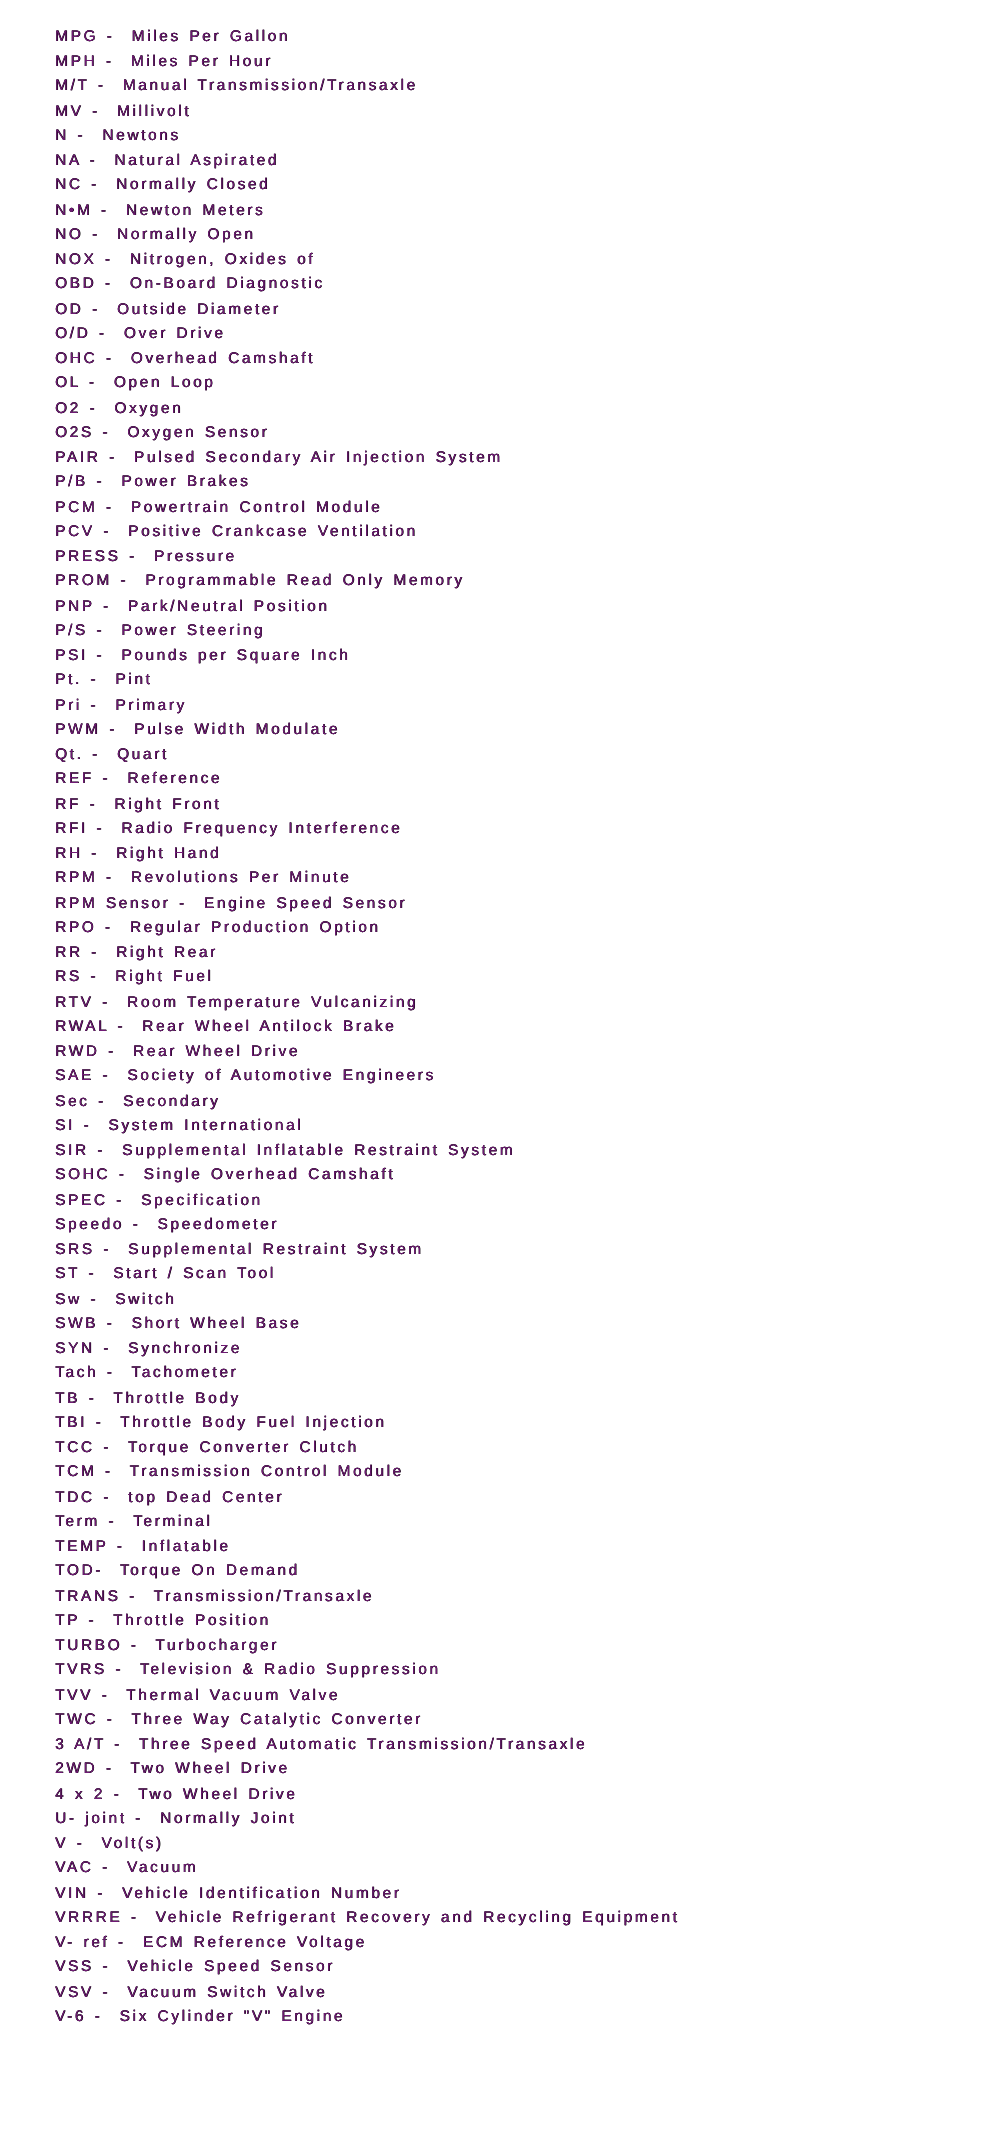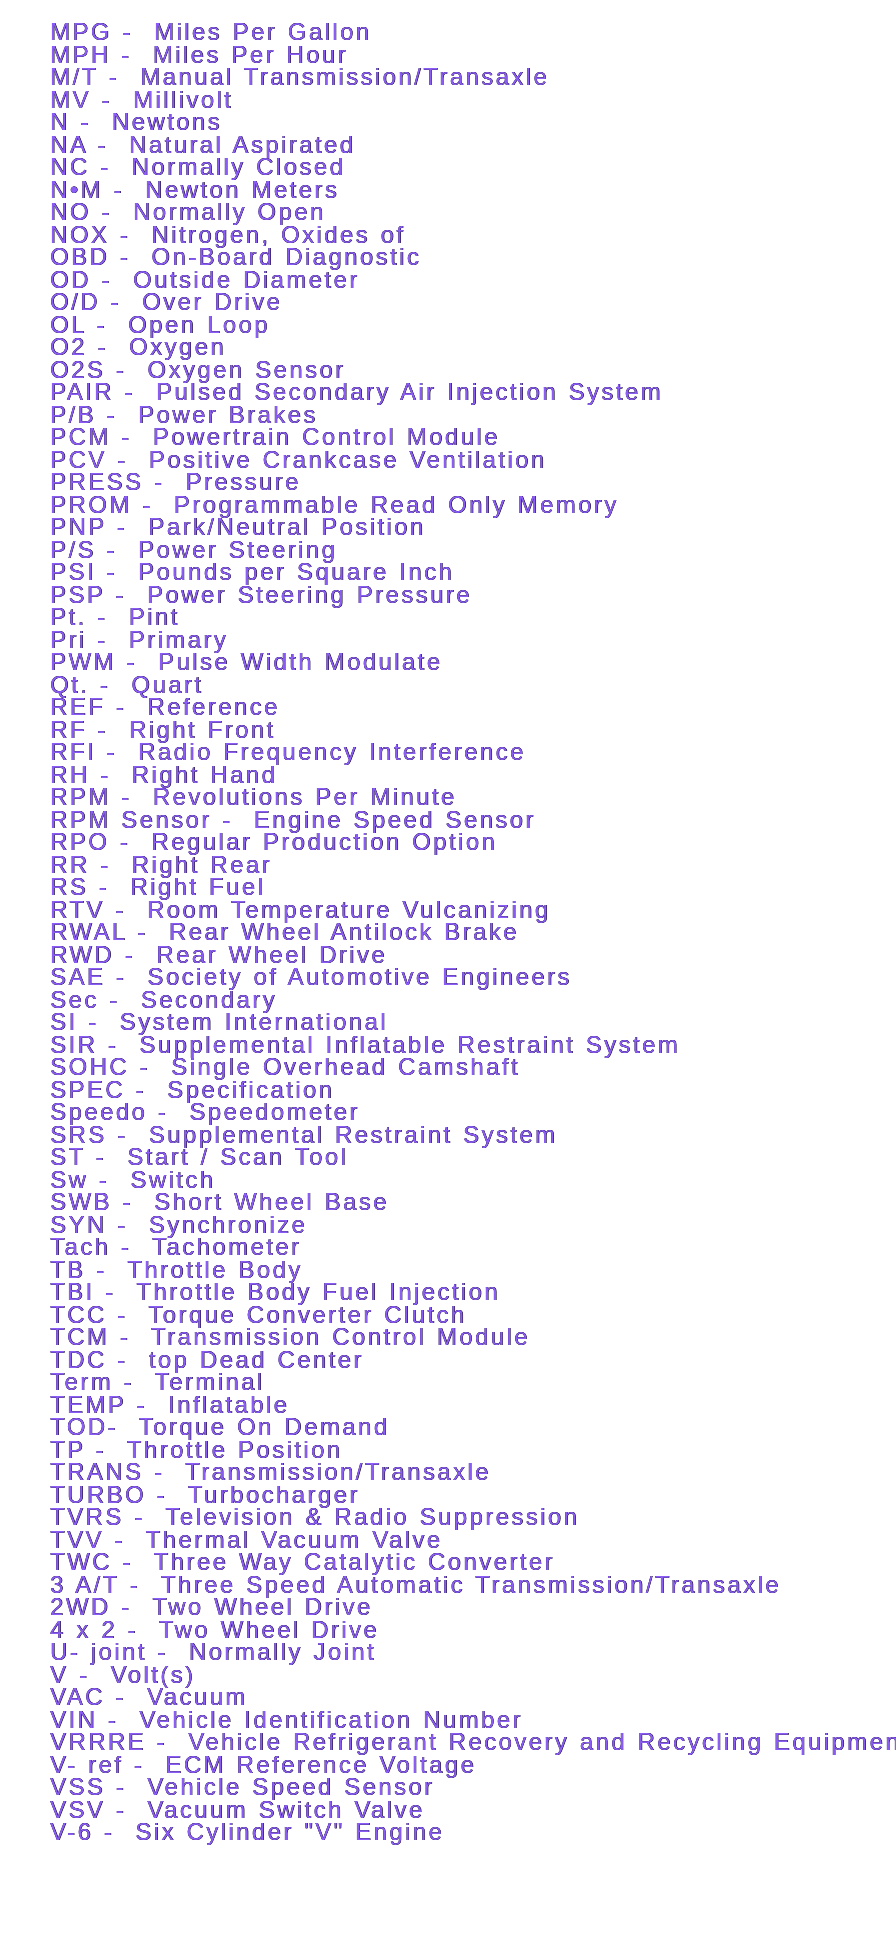--- a/index.html
+++ b/index.html
@@ -17,22 +17,22 @@
     position: relative;
     width: 896px;
     height: 1940px;
     background: #ffffff;
   }
   .glossary-list {
     position: absolute;
     top: 21px;
     left: 50px;
     right: 16px;
-    color: #8b5cf6;
-    font-size: 24px;
+    color: #701a75;
+    font-size: 14px;
     line-height: 22.5px;
     letter-spacing: 2.4px;
     word-spacing: 1.5px;
     
     text-shadow: 0 0 0.6px #000000, 0.4px 0 0 #000000;
   }
   .line {
     white-space: pre;
     height: 22.5px;
     overflow: visible;
@@ -49,33 +49,33 @@
       <div class="line"><span>MV</span><span> -  </span><span>Millivolt</span></div>
       <div class="line"><span>N</span><span> -  </span><span>Newtons</span></div>
       <div class="line"><span>NA</span><span> -  </span><span>Natural Aspirated</span></div>
       <div class="line"><span>NC</span><span> -  </span><span>Normally Closed</span></div>
       <div class="line"><span>N•M</span><span> -  </span><span>Newton Meters</span></div>
       <div class="line"><span>NO</span><span> -  </span><span>Normally Open</span></div>
       <div class="line"><span>NOX</span><span> -  </span><span>Nitrogen, Oxides of</span></div>
       <div class="line"><span>OBD</span><span> -  </span><span>On-Board Diagnostic</span></div>
       <div class="line"><span>OD</span><span> -  </span><span>Outside Diameter</span></div>
       <div class="line"><span>O/D</span><span> -  </span><span>Over Drive</span></div>
+      <div class="line"><span>OHC</span><span> -  </span><span>Overhead Camshaft</span></div>
       <div class="line"><span>OL</span><span> -  </span><span>Open Loop</span></div>
       <div class="line"><span>O2</span><span> -  </span><span>Oxygen</span></div>
       <div class="line"><span>O2S</span><span> -  </span><span>Oxygen Sensor</span></div>
       <div class="line"><span>PAIR</span><span> -  </span><span>Pulsed Secondary Air Injection System</span></div>
       <div class="line"><span>P/B</span><span> -  </span><span>Power Brakes</span></div>
       <div class="line"><span>PCM</span><span> -  </span><span>Powertrain Control Module</span></div>
       <div class="line"><span>PCV</span><span> -  </span><span>Positive Crankcase Ventilation</span></div>
       <div class="line"><span>PRESS</span><span> -  </span><span>Pressure</span></div>
       <div class="line"><span>PROM</span><span> -  </span><span>Programmable Read Only Memory</span></div>
       <div class="line"><span>PNP</span><span> -  </span><span>Park/Neutral Position</span></div>
       <div class="line"><span>P/S</span><span> -  </span><span>Power Steering</span></div>
       <div class="line"><span>PSI</span><span> -  </span><span>Pounds per Square Inch</span></div>
-      <div class="line"><span>PSP</span><span> -  </span><span>Power Steering Pressure</span></div>
       <div class="line"><span>Pt.</span><span> -  </span><span>Pint</span></div>
       <div class="line"><span>Pri</span><span> -  </span><span>Primary</span></div>
       <div class="line"><span>PWM</span><span> -  </span><span>Pulse Width Modulate</span></div>
       <div class="line"><span>Qt.</span><span> -  </span><span>Quart</span></div>
       <div class="line"><span>REF</span><span> -  </span><span>Reference</span></div>
       <div class="line"><span>RF</span><span> -  </span><span>Right Front</span></div>
       <div class="line"><span>RFI</span><span> -  </span><span>Radio Frequency Interference</span></div>
       <div class="line"><span>RH</span><span> -  </span><span>Right Hand</span></div>
       <div class="line"><span>RPM</span><span> -  </span><span>Revolutions Per Minute</span></div>
       <div class="line"><span>RPM Sensor</span><span> -  </span><span>Engine Speed Sensor</span></div>
@@ -99,22 +99,22 @@
       <div class="line"><span>SYN</span><span> -  </span><span>Synchronize</span></div>
       <div class="line"><span>Tach</span><span> -  </span><span>Tachometer</span></div>
       <div class="line"><span>TB</span><span> -  </span><span>Throttle Body</span></div>
       <div class="line"><span>TBI</span><span> -  </span><span>Throttle Body Fuel Injection</span></div>
       <div class="line"><span>TCC</span><span> -  </span><span>Torque Converter Clutch</span></div>
       <div class="line"><span>TCM</span><span> -  </span><span>Transmission Control Module</span></div>
       <div class="line"><span>TDC</span><span> -  </span><span>top Dead Center</span></div>
       <div class="line"><span>Term</span><span> -  </span><span>Terminal</span></div>
       <div class="line"><span>TEMP</span><span> -  </span><span>Inflatable</span></div>
       <div class="line"><span>TOD</span><span>-  </span><span>Torque On Demand</span></div>
+      <div class="line"><span>TRANS</span><span> -  </span><span>Transmission/Transaxle</span></div>
       <div class="line"><span>TP</span><span> -  </span><span>Throttle Position</span></div>
-      <div class="line"><span>TRANS</span><span> -  </span><span>Transmission/Transaxle</span></div>
       <div class="line"><span>TURBO</span><span> -  </span><span>Turbocharger</span></div>
       <div class="line"><span>TVRS</span><span> -  </span><span>Television &amp; Radio Suppression</span></div>
       <div class="line"><span>TVV</span><span> -  </span><span>Thermal Vacuum Valve</span></div>
       <div class="line"><span>TWC</span><span> -  </span><span>Three Way Catalytic Converter</span></div>
       <div class="line"><span>3 A/T</span><span> -  </span><span>Three Speed Automatic Transmission/Transaxle</span></div>
       <div class="line"><span>2WD</span><span> -  </span><span>Two Wheel Drive</span></div>
       <div class="line"><span>4 x 2</span><span> -  </span><span>Two Wheel Drive</span></div>
       <div class="line"><span>U- joint</span><span> -  </span><span>Normally Joint</span></div>
       <div class="line"><span>V</span><span> -  </span><span>Volt(s)</span></div>
       <div class="line"><span>VAC</span><span> -  </span><span>Vacuum</span></div>

